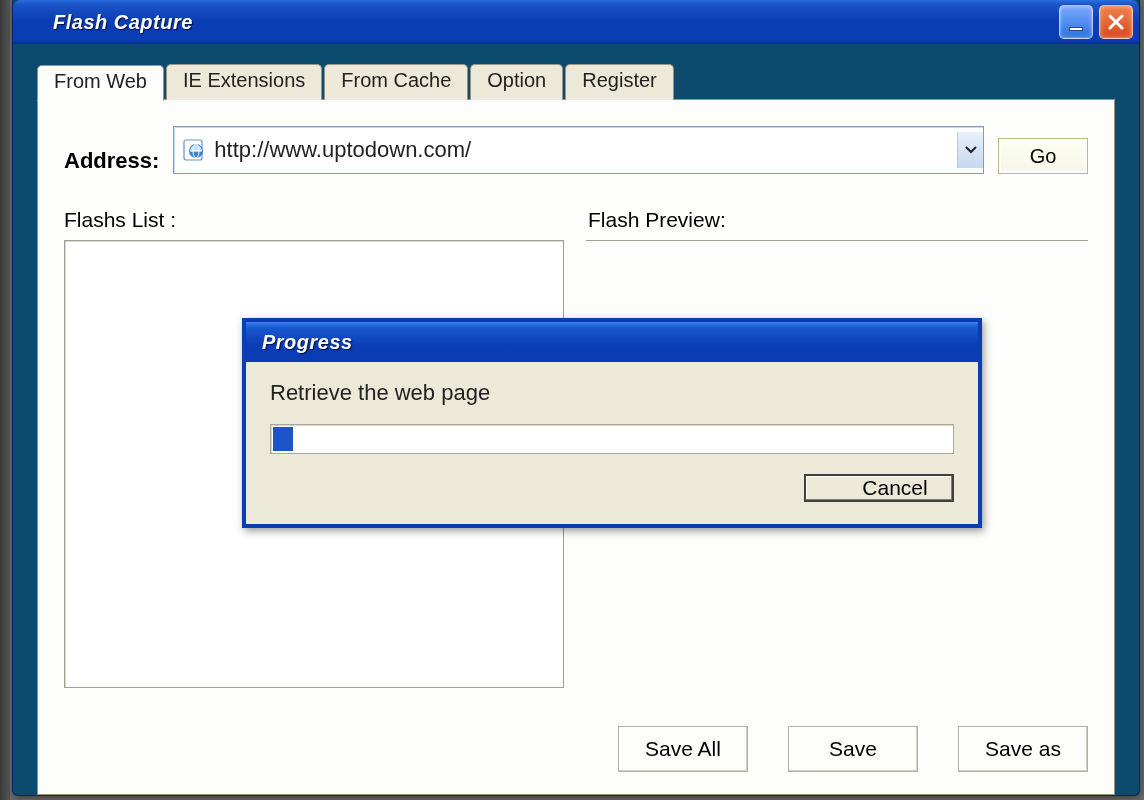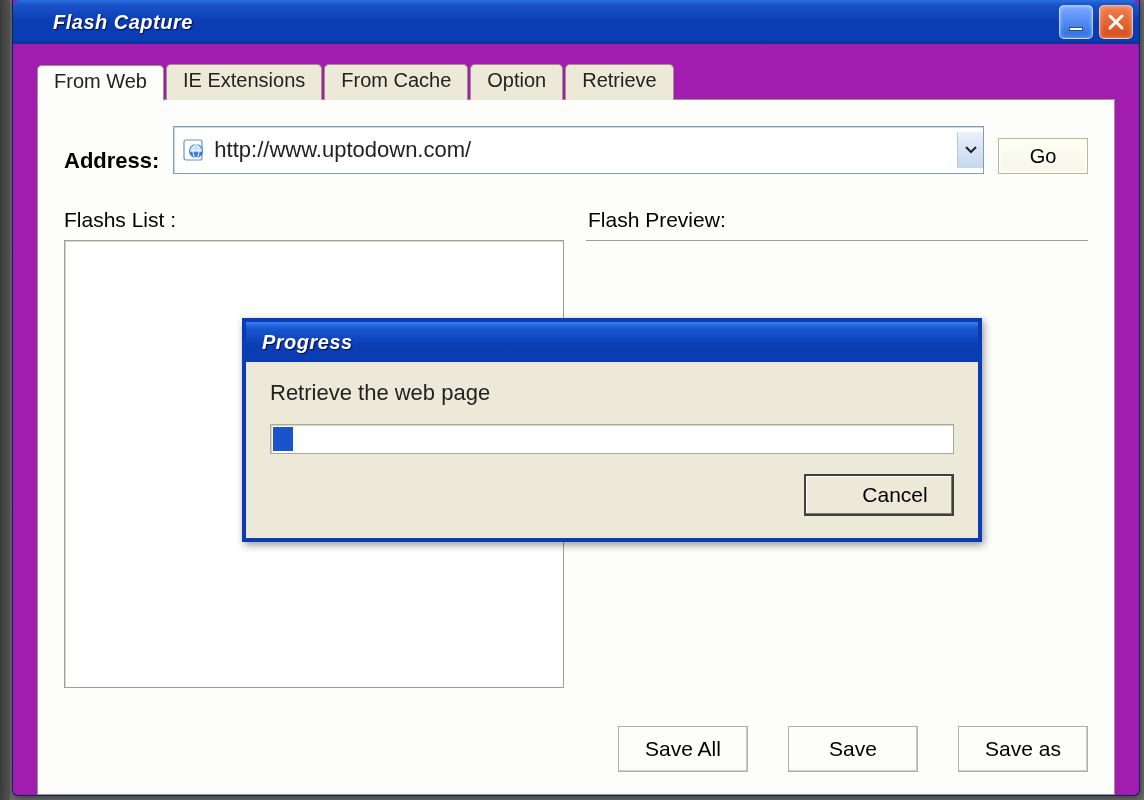--- a/index.html
+++ b/index.html
@@ -13,21 +13,21 @@
     position:relative;
   }
   .shadow-left {
     position:absolute; left:0; top:0; width:10px; height:100%;
     background:linear-gradient(to right,#3a3a3a,#555);
   }
   .window {
     position:absolute;
     left:12px; top:0;
     width:1128px; height:796px;
-    background:#a21caf;
+    background:#0c4a6e;
     border:1px solid #0a246a;
     border-top:none;
     border-radius:0 0 6px 6px;
     box-shadow:1px 2px 6px rgba(0,0,0,.4);
   }
   .titlebar {
     height:44px;
     background:linear-gradient(to bottom,#2a6fe0 0%,#1a54c8 10%,#0a3cb4 50%,#0a3cb4 90%,#083090 100%);
     border-radius:8px 8px 0 0;
     display:flex; align-items:center;
@@ -186,21 +186,21 @@
     padding:2px;
   }
   .progress-fill {
     height:24px; width:3%;
     background:#1a54c8;
   }
   .dlg-btn-row {
     display:flex; justify-content:flex-end; margin-top:20px;
   }
   .dlg-btn {
-    width:150px; height:42px;
+    width:150px; height:28px;
     border:2px solid #404040;
     background:#ece9d8;
     box-shadow:inset -1px -1px 0 #808070, inset 1px 1px 0 #fff;
     font-size:21px;
     display:flex; align-items:center; justify-content:center;padding-left:32px;
   }
 </style>
 </head>
 <body>
 
@@ -222,21 +222,21 @@
     </div>
   </div>
 
   <div class="client">
 
     <div class="tabs-row">
       <div class="tab active">From Web</div>
       <div class="tab">IE Extensions</div>
       <div class="tab">From Cache</div>
       <div class="tab">Option</div>
-      <div class="tab">Retrieve</div>
+      <div class="tab">Register</div>
     </div>
 
     <div class="tab-pane">
 
       <div class="addr-row">
         <div class="addr-label">Address:</div>
         <div class="addr-combo">
           <span class="addr-icon">
             <svg width="24" height="24" viewBox="0 0 24 24">
               <rect x="2" y="2" width="18" height="20" rx="2" fill="#fff" stroke="#6a92c8" stroke-width="1.2"></rect>

